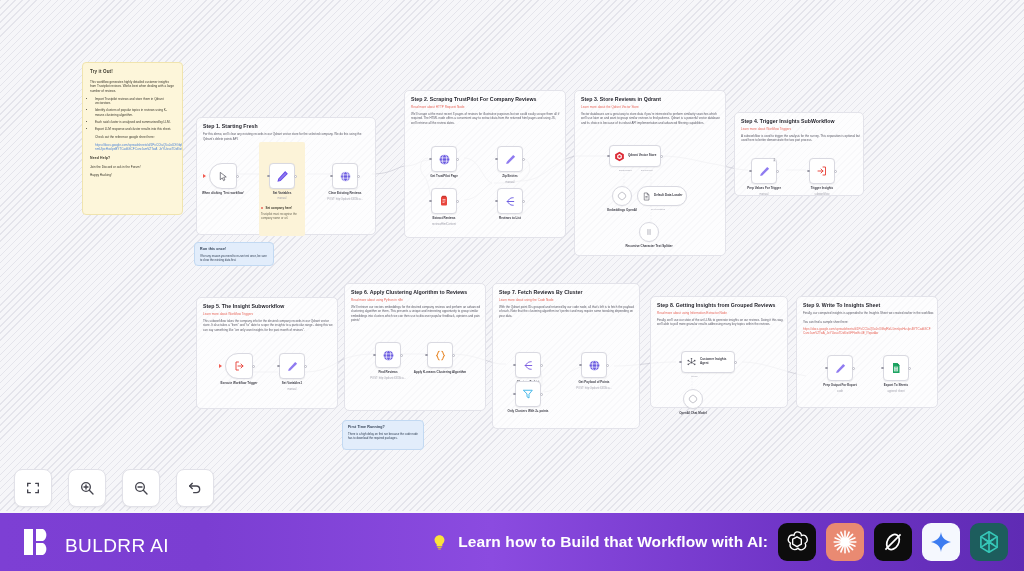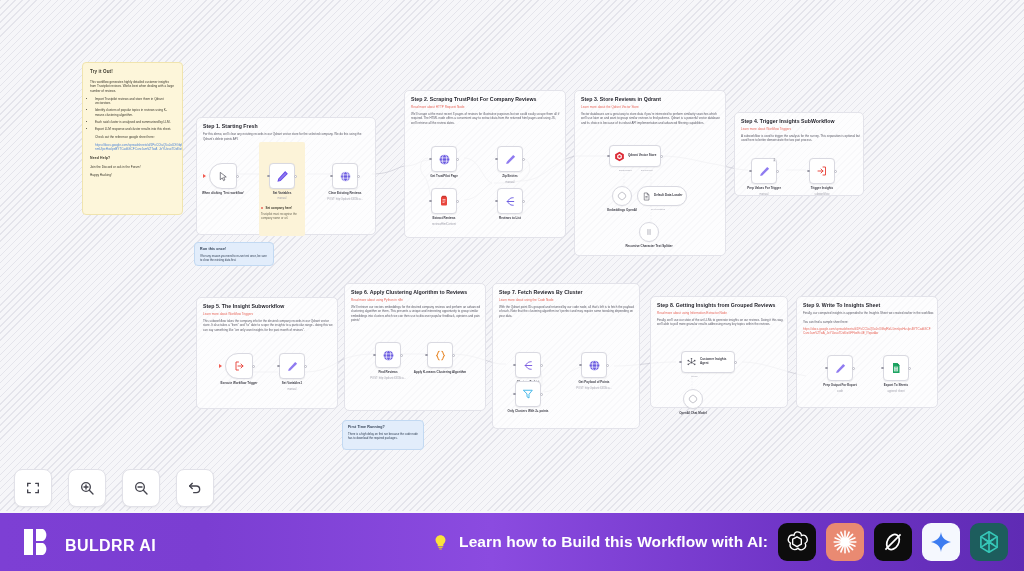--- a/index.html
+++ b/index.html
@@ -91,21 +91,21 @@
     box-shadow: 0 1px 2px rgba(0,0,0,.05);
   }
 
   
   #bottombar {
     position:absolute; left:0; bottom:0; width:1024px; height:58px;
     background: linear-gradient(90deg,#7d3fd4 0%, #7b3ed2 20%, #8b4be0 48%, #6f34c6 78%, #5f2bb4 100%);
     display:flex; align-items:center; z-index:10;
   }
   #brand { display:flex; align-items:center; gap:9px; margin-left:22px; }
-  #brandname { color:#fff; font-size:16px; font-weight:700; letter-spacing:.4px;margin-top:8px; }
+  #brandname { color:#fff; font-size:19px; font-weight:400; letter-spacing:.4px;margin-top:8px; }
   #cta { margin-left:auto; display:flex; align-items:center; gap:10px; margin-right:16px; }
   #ctatext { color:#fff; font-size:15.5px; font-weight:700; letter-spacing:.1px; }
   .ailogo { width:38px; height:38px; border-radius:9px; display:flex; align-items:center; justify-content:center; cursor:pointer;}
 </style>
 </head>
 <body>
 
 <div id="app">
 
   <div id="canvas">
@@ -603,21 +603,21 @@
         <path d="M14 18 H21 A7 7 0 0 1 21 30 H14 Z" fill="#fff"></path>
       </svg>
       <span id="brandname">BULDRR AI</span>
     </div>
     <div id="cta">
       <svg width="17" height="20" viewBox="0 0 24 24">
         <path d="M12 2.5 C7.9 2.5 5 5.6 5 9.3 C5 12 6.6 13.8 8 15.3 V18 H16 V15.3 C17.4 13.8 19 12 19 9.3 C19 5.6 16.1 2.5 12 2.5 Z" fill="#fbe33a"></path>
         <rect x="9" y="18.6" width="6" height="2" rx="0.8" fill="#e0c92c"></rect>
         <rect x="10" y="21" width="4" height="1.6" rx="0.8" fill="#e0c92c"></rect>
       </svg>
-      <span id="ctatext">Learn how to Build this Workflow with AI:</span>
+      <span id="ctatext">Learn how to Build that Workflow with AI:</span>
 
       <div class="ailogo" style="background:#0d0d0d;">
         <svg width="26" height="26" viewBox="0 0 24 24" fill="none" stroke="#fff" stroke-width="1.25">
           <path d="M12 2.6 C14.4 2.6 16 4.2 16.1 6 C18.2 5.3 20.3 6.3 21.1 8.2 C21.9 10.1 21.1 12.2 19.5 13.2 C20.4 15.1 19.8 17.4 18 18.5 C16.3 19.6 14.1 19.2 12.9 17.8 C11.4 19.1 9.2 19.3 7.5 18.2 C5.8 17.1 5.2 14.9 6 13 C4.3 12 3.5 9.9 4.3 8 C5.1 6.1 7.2 5.1 9.2 5.8 C9.5 4 11 2.6 12 2.6 Z"></path>
           <path d="M12 7.2 L16 9.4 V14 L12 16.3 L8 14 V9.4 Z"></path>
         </svg>
       </div>
       <div class="ailogo" style="background:#e98a72;">
         <svg width="26" height="26" viewBox="0 0 24 24" stroke="#fff" stroke-width="1.5" stroke-linecap="round">
           <path d="M12 2 V22 M2 12 H22 M5 5 L19 19 M19 5 L5 19 M8.2 2.9 L15.8 21.1 M15.8 2.9 L8.2 21.1 M2.9 8.2 L21.1 15.8 M2.9 15.8 L21.1 8.2"></path>

